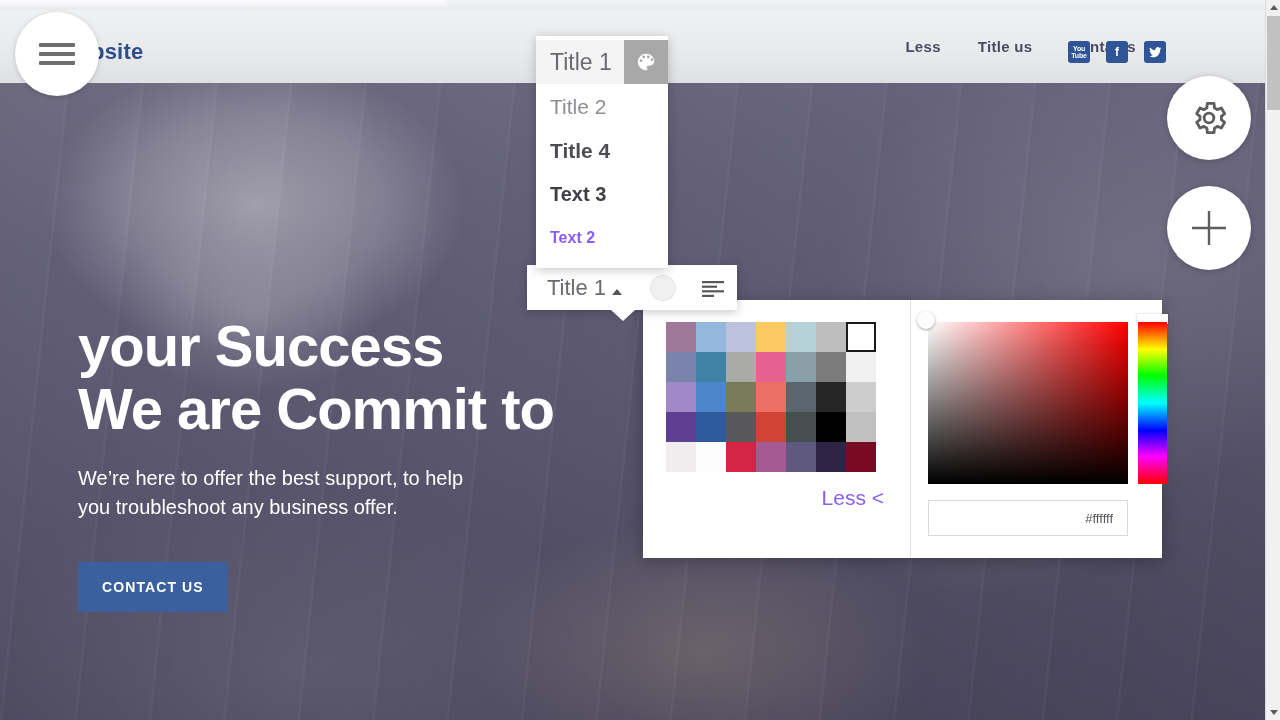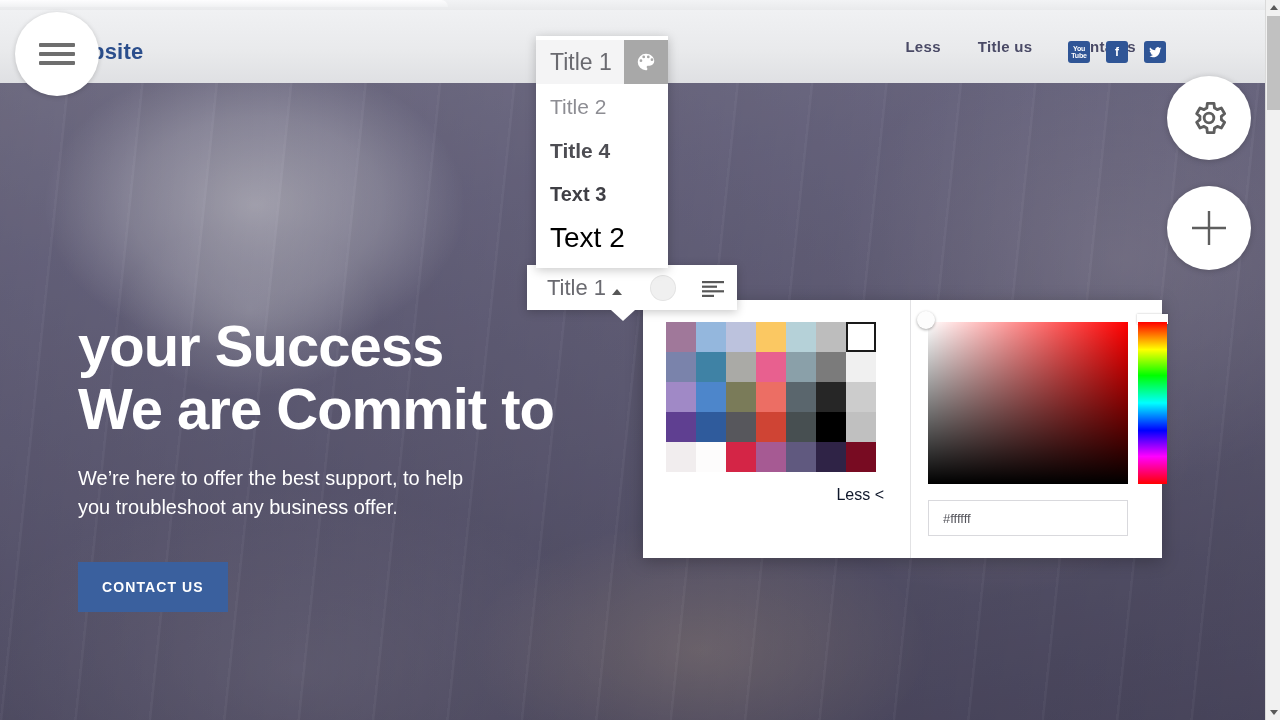--- a/index.html
+++ b/index.html
@@ -142,21 +142,21 @@
   .style-item {
     position: relative; height: 44px; display: flex; align-items: center;
     padding-left: 14px; color: #6d6d73; cursor: pointer; white-space: nowrap;
   }
   .style-item.active { background: #f4f4f5; }
   .style-item .lbl { line-height: 1; }
   .style-item.s1 .lbl { font-size: 23px; font-weight: normal; color: #6a6a70; }
   .style-item.s2 .lbl { font-size: 21px; font-weight: normal; color: #8d8d93; }
   .style-item.s3 .lbl { font-size: 21px; font-weight: bold; color: #4d4d53; }
   .style-item.s4 .lbl { font-size: 20px; font-weight: bold; color: #3f3f45; }
-  .style-item.s5 .lbl { font-size: 28px; font-weight: normal; color: #000000; }
+  .style-item.s5 .lbl { font-size: 16px; font-weight: bold; color: #8b5cf6; }
   .palette-chip {
     position: absolute; right: 0; top: 0; width: 44px; height: 44px;
     background: #a8a8a8; display: flex; align-items: center; justify-content: center;
     cursor: pointer;
   }
 
   
   .text-toolbar {
     position: absolute; left: 527px; top: 265px; width: 210px; height: 45px;
     background: #ffffff; z-index: 38;
@@ -190,21 +190,21 @@
   }
   .pop-left { width: 268px; position: relative; border-right: 1px solid #e2e2e4; }
   .swatch-grid {
     position: absolute; left: 23px; top: 22px;
     display: grid; grid-template-columns: repeat(7, 30px); grid-auto-rows: 30px;
   }
   .swatch { width: 30px; height: 30px; cursor: pointer; }
   .swatch.selected { box-shadow: inset 0 0 0 2px #1a1a1a; }
   .less-link {
     position: absolute; right: 26px; top: 186px;
-    font-size: 16px; color: #0f172a; cursor: pointer; white-space: nowrap; margin-left: 20px;
+    font-size: 21px; color: #8b5cf6; cursor: pointer; white-space: nowrap; margin-left: 20px;
   }
   .pop-right { flex: 1; position: relative; }
   .sv-wrap { position: absolute; left: 17px; top: 22px; width: 200px; height: 162px; }
   .sv-area {
     position: absolute; inset: 0;
     background:
       linear-gradient(to top, #000 0%, rgba(0,0,0,0) 100%),
       linear-gradient(to right, #fff 0%, rgba(255,255,255,0) 100%),
       #ff0000;
   }
@@ -220,21 +220,21 @@
     cursor: pointer;
   }
   .hue-handle {
     position: absolute; left: 226px; top: 14px; width: 31px; height: 10px;
     background: #ffffff; box-shadow: 0 0 2px rgba(0,0,0,.25);
   }
   .hex-field {
     position: absolute; left: 17px; top: 200px; width: 200px; height: 36px;
     border: 1px solid #d9d9dd; background: #fff;
     font-family: "Liberation Sans", sans-serif; font-size: 13px;
-    color: #55555c; padding: 0 14px; outline: none;
+    color: #55555c; padding: 0 14px; outline: none; text-align: right;
   }
 
   
   .scrollbar {
     position: absolute; right: 0; top: 0; width: 15px; height: 720px;
     background: #f1f1f1; border-left: 1px solid #dadada; z-index: 50;
   }
   .sb-arrow {
     position: absolute; left: 0; width: 15px; height: 15px;
     display: flex; align-items: center; justify-content: center;

